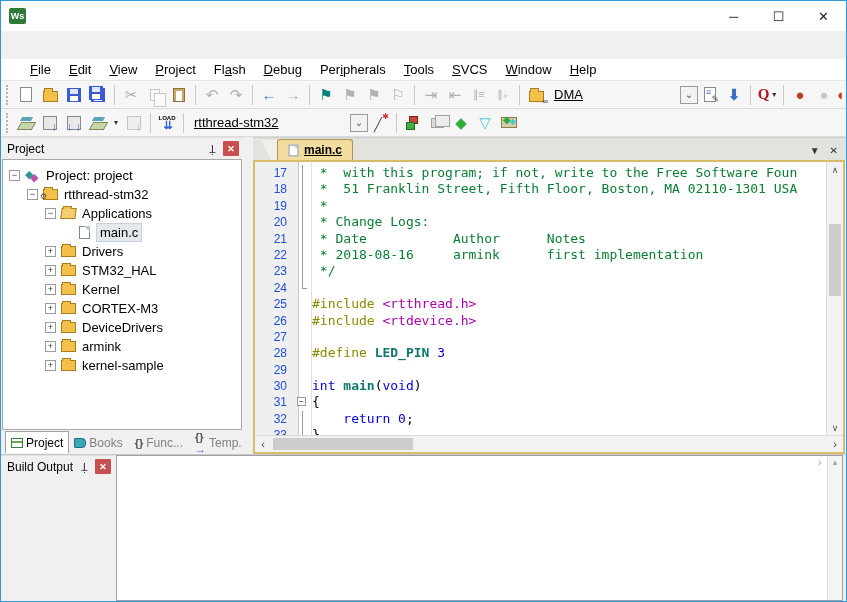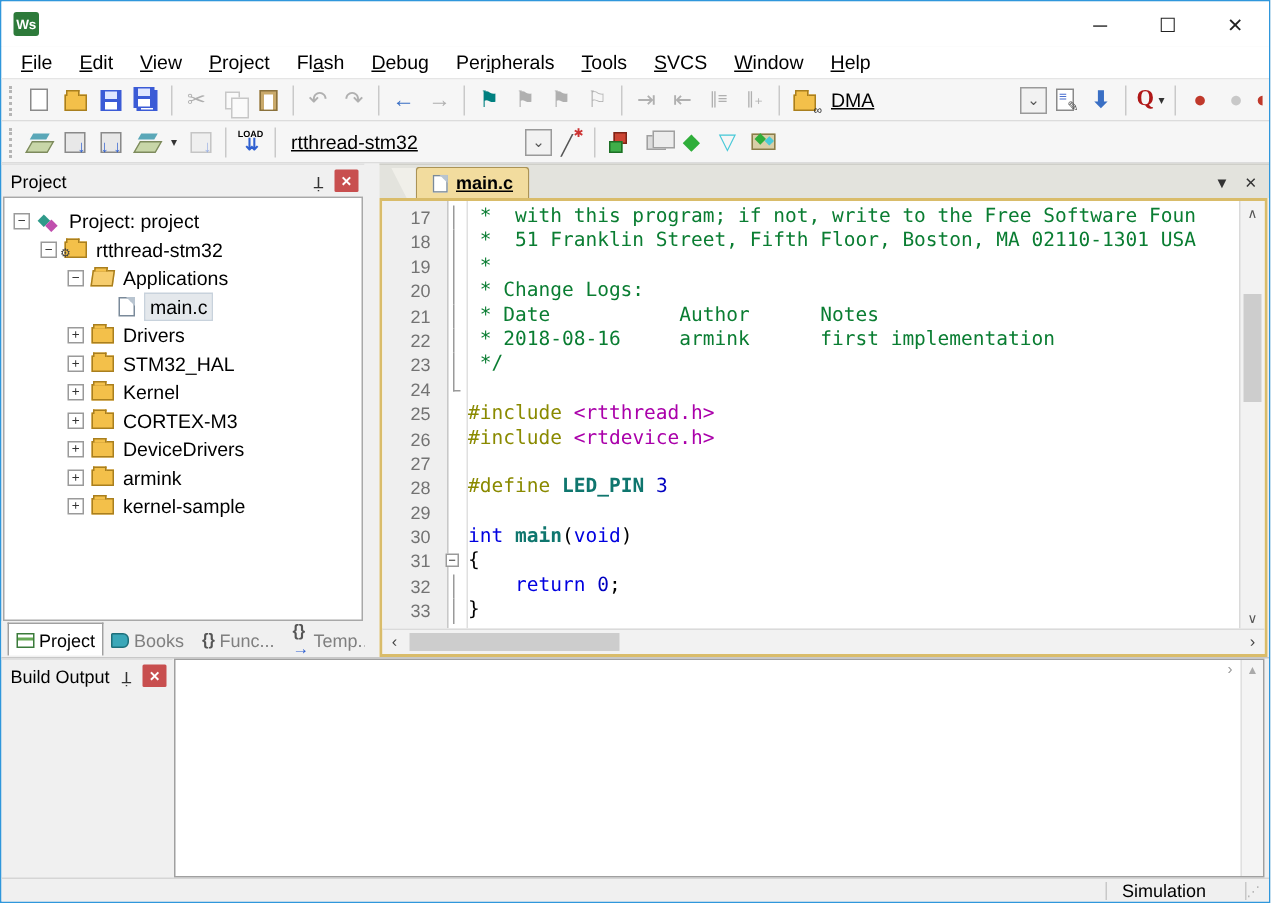--- a/index.html
+++ b/index.html
@@ -10,22 +10,22 @@
   
   .titlebar { height:30px; background:#ffffff; display:flex; align-items:center; flex:none; }
   .app-icon { width:17px; height:16px; margin:0 6px 0 8px; background:#2d7a3a; border-radius:2px;
               color:#fff; font-size:9px; font-weight:bold; display:flex; align-items:center; justify-content:center; }
   .title-text { font-size:13px; color:#000; }
   .win-controls { margin-left:auto; display:flex; height:100%; }
   .win-btn { width:45px; height:100%; display:flex; align-items:center; justify-content:center;
              font-size:13px; color:#222; }
 
   
-  .menubar { height:22px; background:#ffffff; display:flex; align-items:center; padding-left:4px;
-             font-size:13px; flex:none; border-bottom:1px solid #e5e5e5; }
+  .menubar { height:22px; background:#ffffff; display:flex; align-items:center; padding-left:20px;
+             font-size:13px; flex:none; border-bottom:1px solid #e5e5e5;margin-top:28px; }
   .menu-item { padding:2px 9px; color:#000; }
   .menu-item u { text-decoration:underline; }
 
   
   .toolbar { height:28px; background:#f6f6f6; display:flex; align-items:center; flex:none;
              border-bottom:1px solid #dcdcdc; padding-left:2px; }
   .grip { width:5px; height:20px; margin:0 3px; border-left:2px dotted #b5b5b5; }
   .tsep { width:1px; height:20px; background:#c9c9c9; margin:0 4px; }
   .tbtn { width:24px; height:24px; display:inline-flex; align-items:center; justify-content:center;
           position:relative; flex:none; }
@@ -136,21 +136,21 @@
 
   .doc { flex:1 1 auto; border:2px solid #d9bc6a; display:flex; flex-direction:column; min-height:0;
          background:#fff; margin:0 1px 0 0; }
   .doc-body { flex:1 1 auto; display:flex; min-height:0; position:relative; }
   .code-scroll { flex:1 1 auto; position:relative; overflow:hidden; background:#fff; }
   .gutter-bg { position:absolute; left:0; top:0; bottom:0; width:44px; background:#efefef; border-right:1px solid #c8c8c8; }
   .fold-bg { position:absolute; left:45px; top:0; bottom:0; width:12px; background:#fff; border-right:1px solid #e0e0e0; }
   .code-lines { position:absolute; left:0; top:3px; right:0; font-family:"DejaVu Sans Mono","Liberation Mono",monospace;
                 font-size:13px; line-height:16.4px; white-space:pre; }
   .cl { display:flex; height:16.4px; }
-  .cl .ln { width:38px; flex:none; text-align:right; color:#737373; padding-right:6px;
+  .cl .ln { width:38px; flex:none; text-align:right; color:#1d4ed8; padding-right:6px;
             font-family:"Liberation Sans",sans-serif; font-size:12px; }
   .cl .fold { width:19px; flex:none; position:relative; }
   .cl .ct { flex:1; color:#000; }
   .fold .fline { position:absolute; left:9px; top:0; bottom:0; width:1px; background:#9a9a9a; }
   .fold .fend { position:absolute; left:9px; top:0; height:9px; width:5px; border-left:1px solid #9a9a9a; border-bottom:1px solid #9a9a9a; }
   .fold .fbox { position:absolute; left:4px; top:3px; width:9px; height:9px; border:1px solid #9a9a9a; background:#fff;
                 font-size:8px; line-height:7px; text-align:center; color:#333; }
   .tok-comment { color:#0a7d32; }
   .tok-preproc { color:#8a8a00; }
   .tok-string  { color:#aa00aa; }
@@ -528,20 +528,13 @@
         <span class="sarrow">▲</span>
       </div>
     </div>
     <div class="bo-hscroll">
       <span class="sarrow lt">‹</span>
       <span class="thumb"></span>
       <span class="sarrow rt">›</span>
     </div>
   </div>
 
-  <div class="statusbar">
-    <span class="sb-fill"></span>
-    <span class="sb-sep"></span>
-    <span class="sb-text">Simulation</span>
-    <span class="sb-sep"></span>
-    <span class="sb-grip">⋰</span>
-  </div>
 </div>
 
 </body></html>

